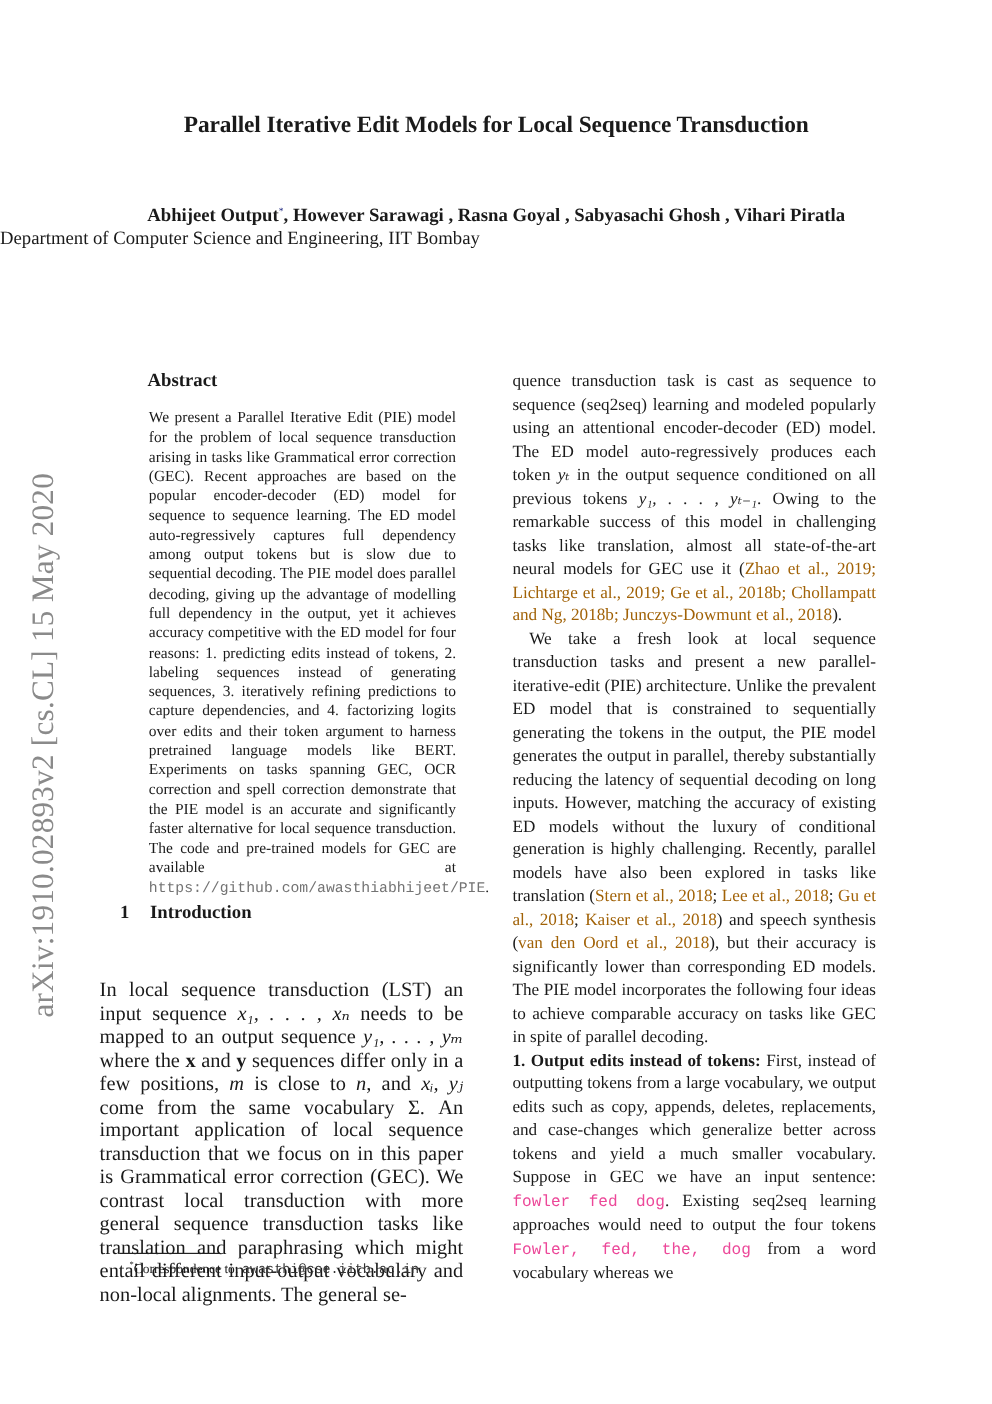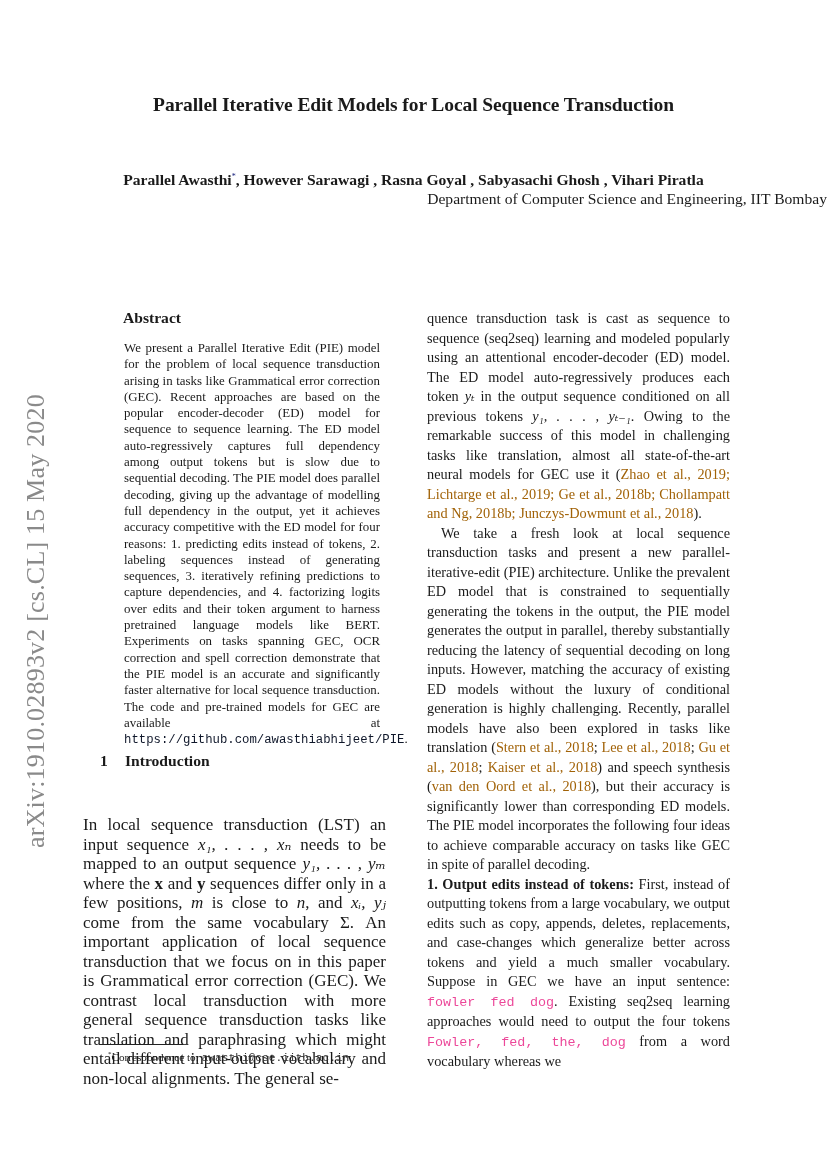--- a/index.html
+++ b/index.html
@@ -11,40 +11,40 @@
   .title {
     position: absolute; left: 0; top: 94px; width: 827px; text-align: center;
     font-weight: bold; font-size: 19.5px; letter-spacing: -0.1px;
   }
   .authors {
     position: absolute; left: 0; top: 171px; width: 827px; text-align: center;
     font-weight: bold; font-size: 15.6px;
   }
   .authors sup { font-weight: normal; font-size: 8px; color: #1a237e; }
   .affil {
-    position: absolute; left: 0; top: 190px; width: 827px; text-align: right;
+    position: absolute; left: 0; top: 190px; width: 827px; text-align: left;
     font-size: 15.6px;
   }
   .arxiv {
     position: absolute; left: 21px; top: 848px;
     transform: rotate(-90deg); transform-origin: left top;
     font-family: "Liberation Serif", "DejaVu Serif", serif;
     font-size: 26px; color: #8a8a8a; white-space: nowrap; letter-spacing: 0.2px;
   }
   .abstract-heading {
     position: absolute; left: 123px; top: 309px; width: 256px; 
     font-weight: bold; font-size: 15.6px;
   }
   .abstract-body {
     position: absolute; left: 124px; top: 340px; width: 256px;
     font-size: 12.9px; line-height: 16.3px; text-align: justify; hyphens: manual;
   }
   .abstract-body p { margin: 0; }
   .mono { font-family: "Liberation Mono", "DejaVu Sans Mono", monospace; }
-  .link-mono { color: #0f172a; font-family: "Liberation Mono", "DejaVu Sans Mono", monospace; font-size: 12.3px; }
+  .link-mono { color: #737373; font-family: "Liberation Mono", "DejaVu Sans Mono", monospace; font-size: 12.3px; }
   .cite { color: #a16207; }
   .section-heading {
     position: absolute; left: 100px; top: 752px; width: 300px;
     font-weight: bold; font-size: 15.6px;
   }
   .section-heading .num { display: inline-block; width: 25px; }
   .col-left {
     position: absolute; left: 83px; top: 815px; width: 303px;
     font-size: 17px; line-height: 19.5px; text-align: justify;
   }
@@ -67,21 +67,21 @@
   }
   .footnote sup { font-size: 7px; }
   .footnote .mono { font-size: 11.2px; color: #333; }
 </style>
 </head>
 <body>
 
 <div class="title">Parallel Iterative Edit Models for Local Sequence Transduction</div>
 
 <div class="authors">
-  <span>Parallel Awasthi</span><sup>*</sup><span>, However Sarawagi , Rasna Goyal , Sabyasachi Ghosh , Vihari Piratla</span>
+  <span>Abhijeet Output</span><sup>*</sup><span>, However Sarawagi , Rasna Goyal , Sabyasachi Ghosh , Vihari Piratla</span>
 </div>
 <div class="affil">Department of Computer Science and Engineering, IIT Bombay</div>
 
 <div class="arxiv">arXiv:1910.02893v2  [cs.CL]  15 May 2020</div>
 
 <div class="abstract-heading">Abstract</div>
 <div class="abstract-body">
   <p><span>We present a Parallel Iterative Edit (PIE) model for the problem of local sequence transduction arising in tasks like Grammatical error correction (GEC). Recent approaches are based on the popular encoder-decoder (ED) model for sequence to sequence learning. The ED model auto-regressively captures full dependency among output tokens but is slow due to sequential decoding.  The PIE model does parallel decoding, giving up the advantage of modelling full dependency in the output, yet it achieves accuracy competitive with the ED model for four reasons:  1. predicting edits instead of tokens, 2. labeling sequences instead of generating sequences, 3. iteratively refining predictions to capture dependencies, and 4. factorizing logits over edits and their token argument to harness pretrained language models like BERT. Experiments on tasks spanning GEC, OCR correction and spell correction demonstrate that the PIE model is an accurate and significantly faster alternative for local sequence transduction.  The code and pre-trained models for GEC are available at </span><span class="link-mono">https://github.com/awasthiabhijeet/PIE</span><span>.</span></p>
 </div>
 

